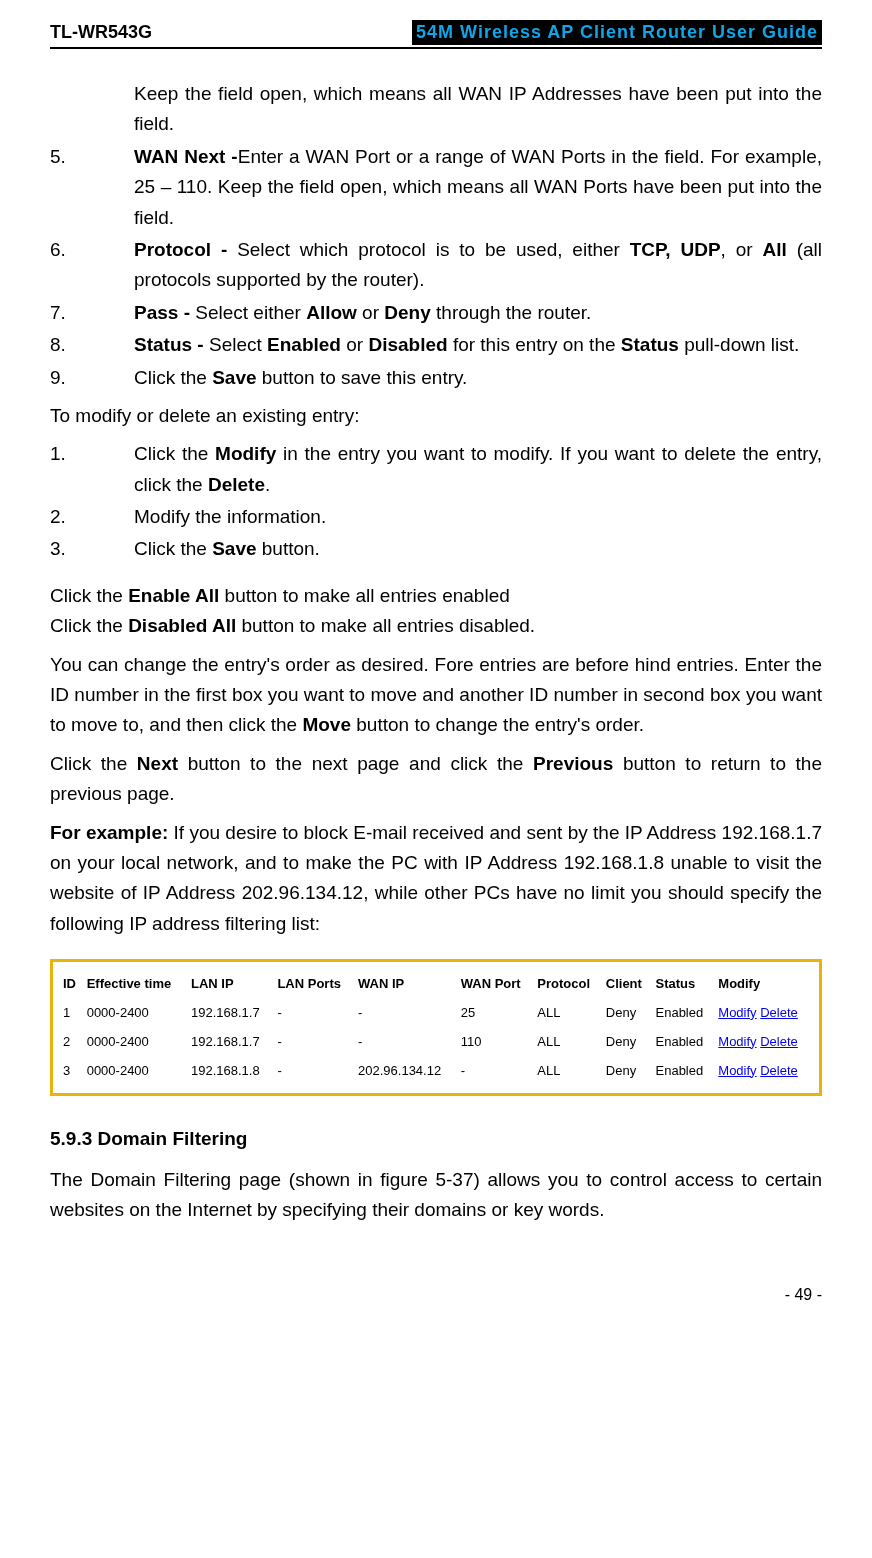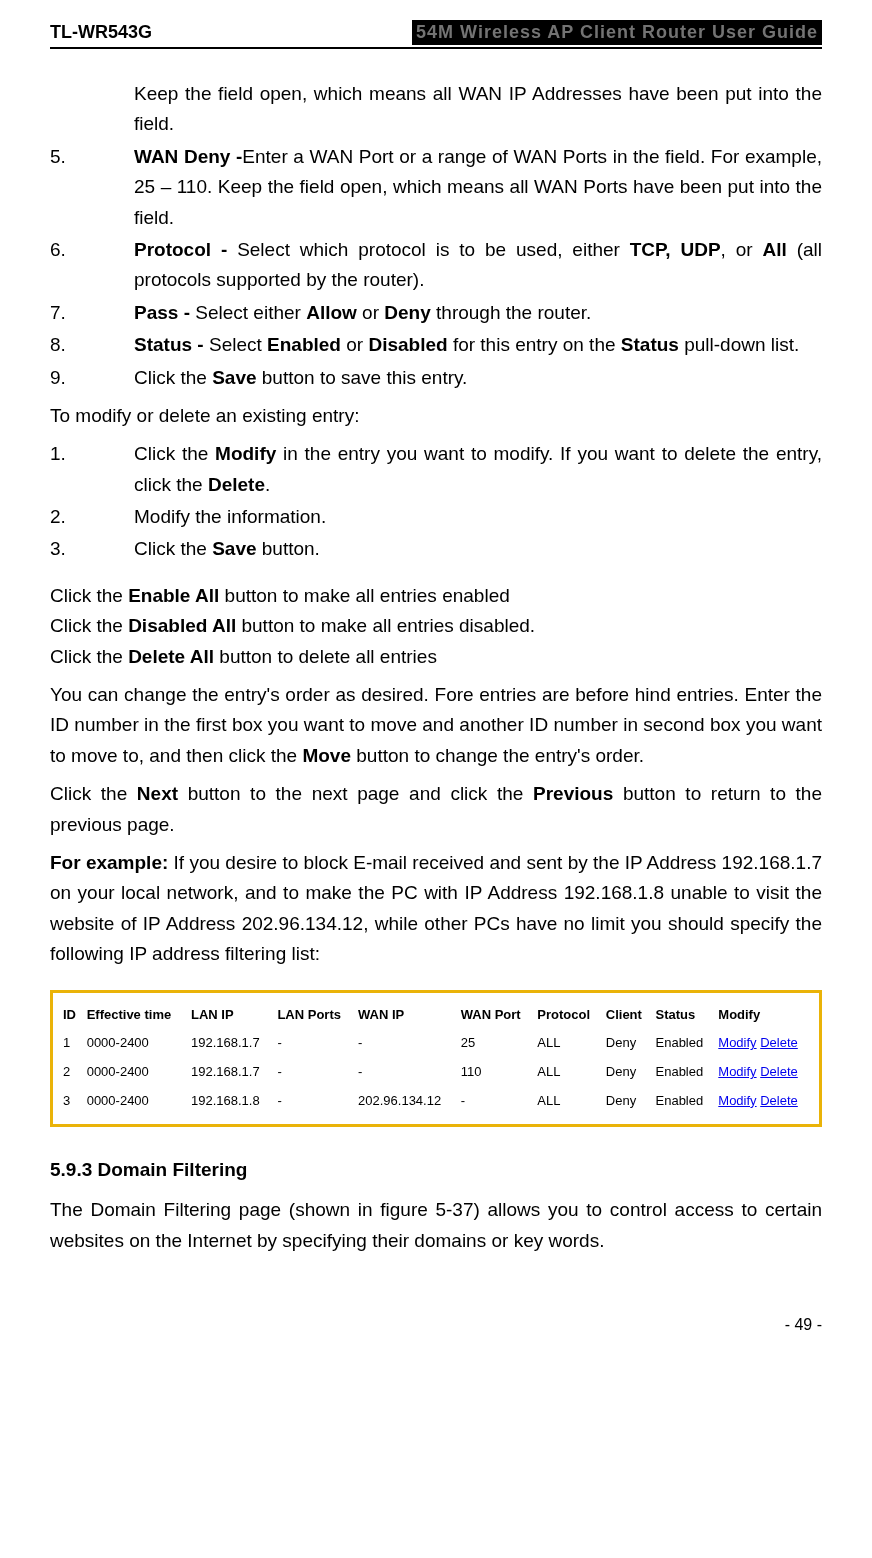--- a/index.html
+++ b/index.html
@@ -24,21 +24,21 @@
       gap: 32px;
     }
     .header .model {
       font-size: 18px;
       font-weight: bold;
     }
     .header .title {
       font-size: 18px;
       font-weight: bold;
       background: #000;
-      color: #737373;
+      color: #0ea5e9;
       padding: 2px 4px;
       letter-spacing: 1px;
     }
     .content {
       font-size: 19px;
       line-height: 1.6;
       text-align: justify;
     }
     .content p {
       margin: 8px 0;
@@ -114,21 +114,21 @@
 
   <div class="content">
 
     <ul class="ol">
       <li>
         <span class="num"></span>
         <span class="text">Keep the field open, which means all WAN IP Addresses have been put into the field.</span>
       </li>
       <li>
         <span class="num">5.</span>
-        <span class="text"><span class="bold">WAN Deny -</span><span>Enter a WAN Port or a range of WAN Ports in the field. For example, 25 – 110. Keep the field open, which means all WAN Ports have been put into the field.</span></span>
+        <span class="text"><span class="bold">WAN Next -</span><span>Enter a WAN Port or a range of WAN Ports in the field. For example, 25 – 110. Keep the field open, which means all WAN Ports have been put into the field.</span></span>
       </li>
       <li>
         <span class="num">6.</span>
         <span class="text"><span class="bold">Protocol - </span><span>Select which protocol is to be used, either </span><span class="bold">TCP, UDP</span><span>, or </span><span class="bold">All</span><span> (all protocols supported by the router).</span></span>
       </li>
       <li>
         <span class="num">7.</span>
         <span class="text"><span class="bold">Pass - </span><span>Select either </span><span class="bold">Allow</span><span> or </span><span class="bold">Deny</span><span> through the router.</span></span>
       </li>
       <li>
@@ -155,21 +155,20 @@
       <li>
         <span class="num">3.</span>
         <span class="text"><span>Click the </span><span class="bold">Save</span><span> button.</span></span>
       </li>
     </ul>
 
     <div class="spacer"></div>
 
     <div><span>Click the </span><span class="bold">Enable All</span><span> button to make all entries enabled</span></div>
     <div><span>Click the </span><span class="bold">Disabled All</span><span> button to make all entries disabled.</span></div>
-    <div><span>Click the </span><span class="bold">Delete All</span><span> button to delete all entries</span></div>
 
     <p class="para-block"><span>You can change the entry's order as desired. Fore entries are before hind entries. Enter the ID number in the first box you want to move and another ID number in second box you want to move to, and then click the </span><span class="bold">Move</span><span> button to change the entry's order.</span></p>
 
     <p class="para-block"><span>Click the </span><span class="bold">Next</span><span> button to the next page and click the </span><span class="bold">Previous</span><span> button to return to the previous page.</span></p>
 
     <p class="para-block"><span class="bold">For example:</span><span> If you desire to block E-mail received and sent by the IP Address 192.168.1.7 on your local network, and to make the PC with IP Address 192.168.1.8 unable to visit the website of IP Address 202.96.134.12, while other PCs have no limit you should specify the following IP address filtering list:</span></p>
 
     <div class="table-wrap">
       <table>
         <thead>

